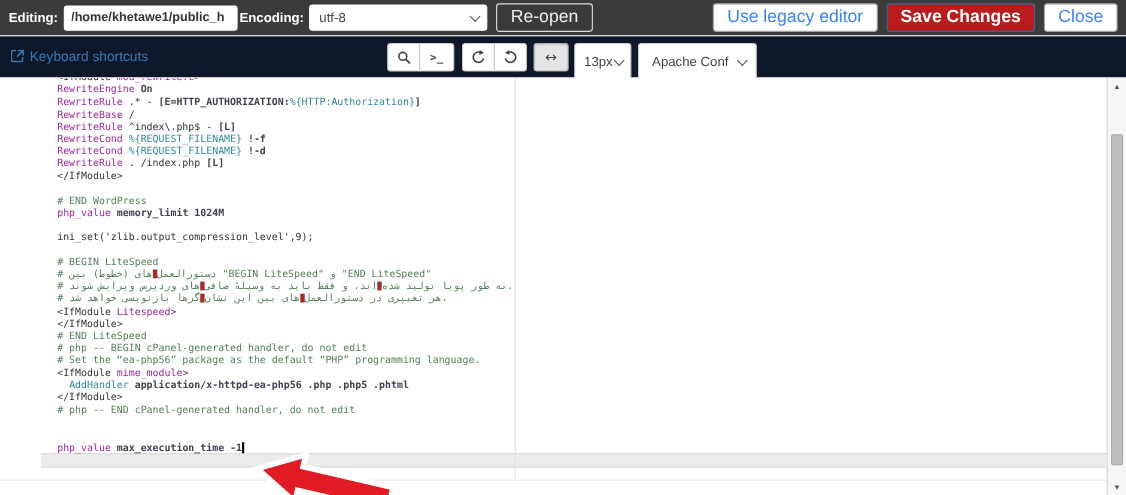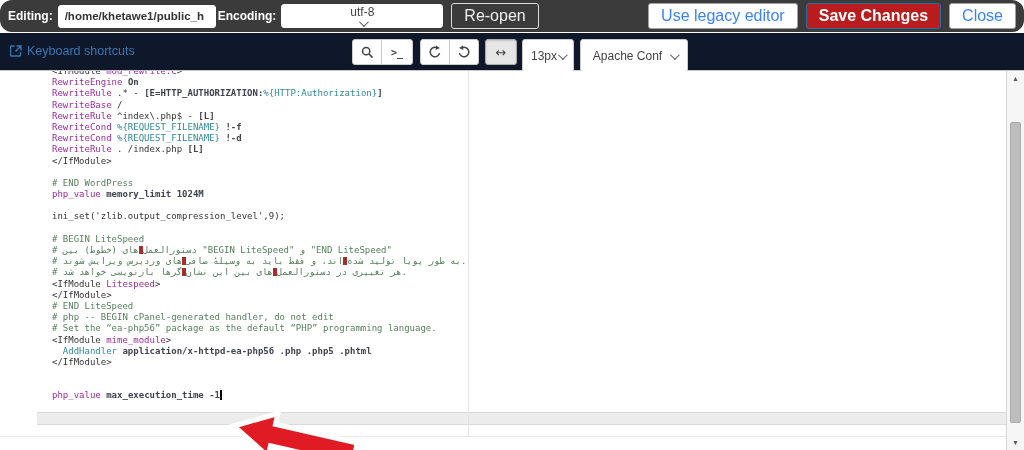--- a/index.html
+++ b/index.html
@@ -2,27 +2,27 @@
 <html><head>
 <meta charset="utf-8">
 <style>
   * { box-sizing: border-box; margin: 0; padding: 0; }
   html,body { width:1024px; height:450px; overflow:hidden; background:#fff;
               font-family:"Liberation Sans", sans-serif; }
   .stage { position:relative; width:1024px; height:450px; overflow:hidden; background:#fff; }
 
   
   .topbar { position:absolute; left:0; top:0; width:1024px; height:32px; background:#3b3b3b;
-            display:flex; align-items:center; padding:0 6px;border-radius:12px; }
+            display:flex; align-items:center; padding:0 6px; }
   .topbar .lbl { color:#fff; font-weight:bold; font-size:12px; margin:0 5px 0 2px; }
   .path-input { width:158px; height:23px; border:1px solid #fff; border-radius:3px; background:#fff;
                 font-family:"Liberation Sans",sans-serif; font-weight:bold; font-size:11.5px; color:#333;
                 padding:0 6px; outline:none; }
   .sel { height:24px; background:#fff; border:1px solid #fff; border-radius:3px; color:#444;
-         font-size:12px; display:flex; align-items:center; padding:0 8px; cursor:default;flex-direction:column; }
+         font-size:12px; display:flex; align-items:center; padding:0 8px; cursor:default; }
   .sel-enc { width:162px; justify-content:space-between; }
   .chev { width:7px; height:7px; border-right:1.6px solid #555; border-bottom:1.6px solid #555;
           transform:rotate(45deg) translateY(-2px); display:inline-block; }
   .btn { height:26px; border-radius:3px; font-size:16px; display:inline-flex; align-items:center;
          justify-content:center; padding:0 12px; cursor:default; }
   .btn-outline-dark { background:transparent; border:1px solid #ddd; color:#eee; margin-left:8px; }
   .btn-white { background:#fff; border:1px solid #a3a3a3; color:#3b82f6; }
   .btn-blue { background:#b91c1c; border:1px solid #2a6da3; color:#fff; font-weight:bold; }
   .topbar .spacer { flex:1; }
   .topbar .right-group { display:flex; gap:8px; align-items:center; margin-right:2px; }
@@ -164,20 +164,21 @@
         <div class="cl"><span class="tk-c"># به طور پویا تولید شده</span><span class="tk-z"></span><span class="tk-c">اند، و فقط باید به وسیلهٔ صافی</span><span class="tk-z"></span><span class="tk-c">های وردپرس ویرایش شوند.</span></div>
         <div class="cl"><span class="tk-c"># هر تغییری در دستورالعمل</span><span class="tk-z"></span><span class="tk-c">های بین این نشان</span><span class="tk-z"></span><span class="tk-c">گرها بازنویسی خواهد شد.</span></div>
         <div class="cl"><span class="tk-t">&lt;IfModule </span><span class="tk-k">Litespeed</span><span class="tk-t">&gt;</span></div>
         <div class="cl"><span class="tk-t">&lt;/IfModule&gt;</span></div>
         <div class="cl"><span class="tk-c"># END LiteSpeed</span></div>
         <div class="cl"><span class="tk-c"># php -- BEGIN cPanel-generated handler, do not edit</span></div>
         <div class="cl"><span class="tk-c"># Set the “ea-php56” package as the default “PHP” programming language.</span></div>
         <div class="cl"><span class="tk-t">&lt;IfModule </span><span class="tk-k">mime_module</span><span class="tk-t">&gt;</span></div>
         <div class="cl"><span class="tk-t">  </span><span class="tk-s">AddHandler</span><span class="tk-t"> </span><span class="tk-b">application/x-httpd-ea-php56 .php .php5 .phtml</span></div>
         <div class="cl"><span class="tk-t">&lt;/IfModule&gt;</span></div>
+        <div class="cl"><span class="tk-c"># php -- END cPanel-generated handler, do not edit</span></div>
         <div class="cl"></div>
         <div class="cl"></div>
         <div class="cl"><span class="tk-k">php_value</span><span class="tk-t"> </span><span class="tk-b">max_execution_time</span><span class="tk-t"> </span><span class="tk-b">-1</span><span class="cursor"></span></div>
       </div>
   </div>
 
   <div class="vscroll">
     <div class="vs-arrow vs-up">▴</div>
     <div class="vs-thumb"></div>
     <div class="vs-arrow vs-down">▾</div>

